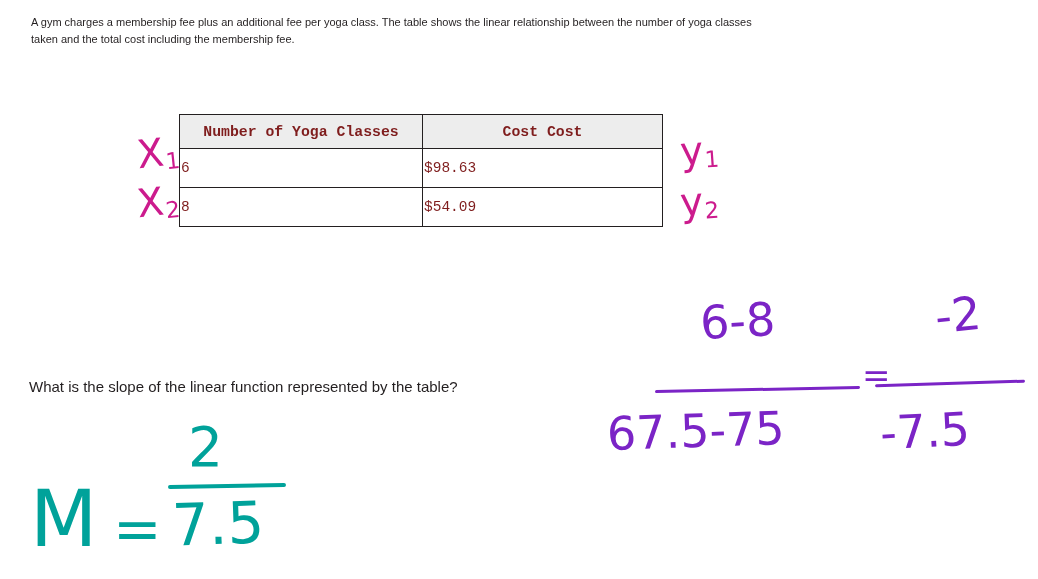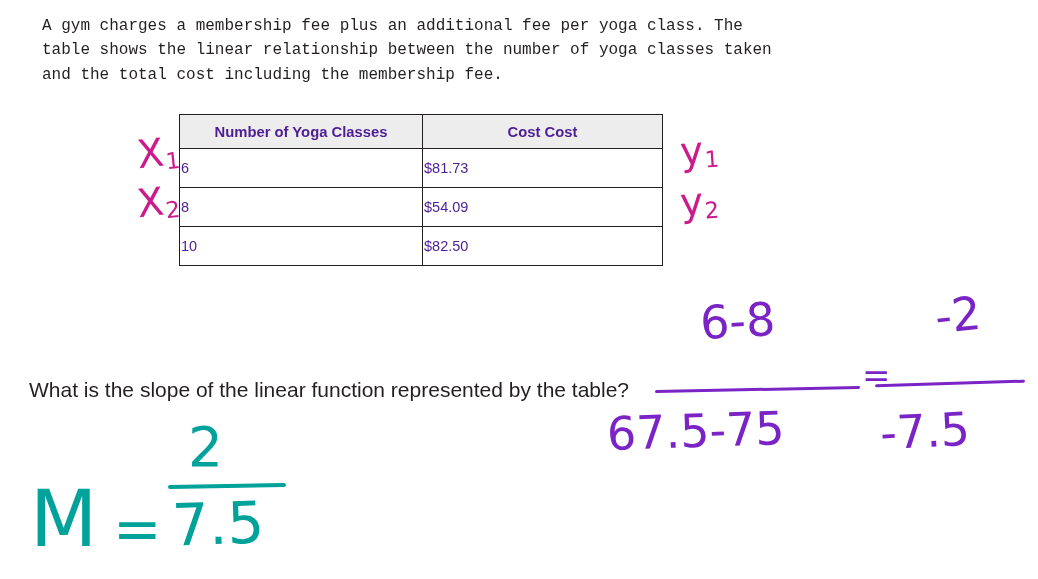--- a/index.html
+++ b/index.html
@@ -12,62 +12,62 @@
     height: 579px;
     position: relative;
     font-family: "Liberation Sans", sans-serif;
     color: #1a1a1a;
     overflow: hidden;
   }
 
   
   #problem-statement {
     position: absolute;
-    left: 42px;
+    left: 31px;
     top: 14px;
     width: 740px;
-    font-size: 16px;
+    font-size: 11px;
     line-height: 1.52;
     color: #231f20;
-    font-family: Liberation Mono, monospace;
   }
 
   
   #data-table {
     position: absolute;
     left: 179px;
     top: 114px;
     width: 483px;
     border-collapse: collapse;
     table-layout: fixed;
   }
   #data-table th, #data-table td {
     border: 1px solid #231f20;
     font-size: 14.5px;
-    color: #4c1d95;
+    color: #7f1d1d;
+    font-family: Liberation Mono, monospace;
   }
   #data-table th {
     background: #ededed;
     font-weight: bold;
     height: 31px;
     font-size: 14.8px;
   }
   #data-table td {
     height: 36px;
     font-weight: normal;
   }
   #data-table col.c1 { width: 243px; }
   #data-table col.c2 { width: 240px; }
 
   
   #question-line {
     position: absolute;
     left: 29px;
     top: 378px;
-    font-size: 21px;
+    font-size: 15px;
     color: #231f20;
   }
 
   
   .hand {
     position: absolute;
     font-family: "DejaVu Sans", sans-serif;
     font-weight: normal;
     white-space: nowrap;
     line-height: 1;
@@ -128,29 +128,25 @@
     </colgroup>
   <thead>
     <tr>
       <th>Number of Yoga Classes</th>
       <th>Cost Cost</th>
     </tr>
   </thead>
   <tbody>
     <tr>
       <td>6</td>
-      <td>$81.73</td>
+      <td>$98.63</td>
     </tr>
     <tr>
       <td>8</td>
       <td>$54.09</td>
-    </tr>
-    <tr>
-      <td>10</td>
-      <td>$82.50</td>
     </tr>
   </tbody>
 </table>
 
 <div id="question-line">What is the slope of the linear function represented by the table?</div>
 
 <div class="hand magenta" id="hw-x1"><span>X</span><span class="sub">1</span></div>
 <div class="hand magenta" id="hw-x2"><span>X</span><span class="sub">2</span></div>
 <div class="hand magenta" id="hw-y1"><span>y</span><span class="sub">1</span></div>
 <div class="hand magenta" id="hw-y2"><span>y</span><span class="sub">2</span></div>

